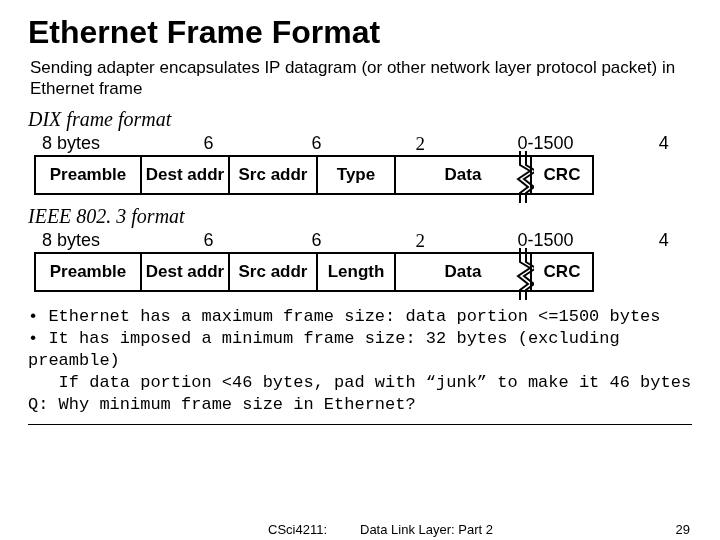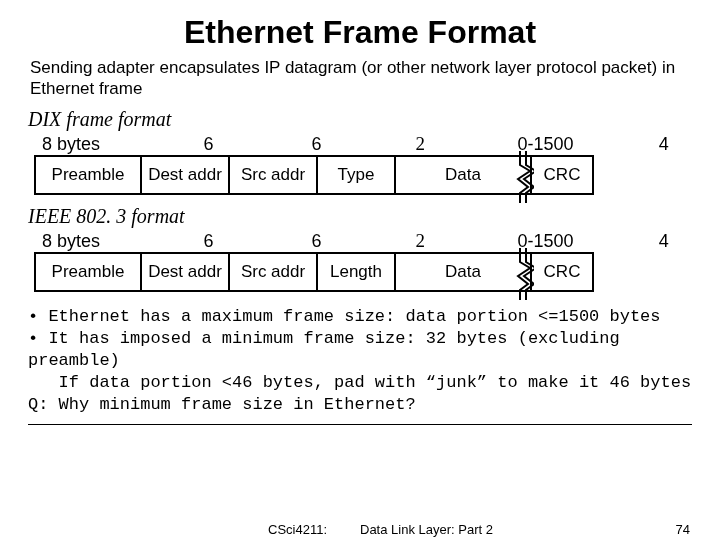--- a/index.html
+++ b/index.html
@@ -12,21 +12,20 @@
     color: #000;
     position: relative;
     box-sizing: border-box;
   }
   .slide {
     padding: 10px 28px 0 28px;
   }
   .title {
     font-family: 'Comic Sans MS', cursive, sans-serif;
     font-size: 32px;
-    text-align: center;
     margin: 4px 0 6px 0;
     font-weight: bold;
   }
   .intro {
     font-family: 'Comic Sans MS', cursive, sans-serif;
     font-size: 17px;
     line-height: 1.25;
     margin: 0 4px 8px 2px;
   }
   .subhead {
@@ -35,39 +34,40 @@
     margin: 4px 0 2px 0;
     font-style: italic;
   }
   .frame-wrap {
     margin-left: 6px;
   }
   .sizes {
     display: flex;
     font-family: 'Comic Sans MS', cursive, sans-serif;
     font-size: 18px;
-    align-items: flex-end;
+    align-items: center;
     gap: 28px;
   }
   .sizes > div { text-align: center; }
   .boxes {
     display: flex;
     align-items: stretch;
     height: 40px;
   }
   .box {
     border: 2px solid #000;
     display: flex;
     align-items: center;
     justify-content: center;
     font-family: 'Comic Sans MS', cursive, sans-serif;
     font-size: 17px;
     line-height: 1.0;
     text-align: center;
     box-sizing: border-box;
+    font-weight: bold;
   }
   .box + .box { border-left: none; }
   .c-preamble { width: 108px; }
   .c-dest { width: 88px; }
   .c-src { width: 88px; }
   .c-type { width: 78px; }
   .c-data { width: 136px; position: relative; }
   .c-crc { width: 62px; }
   .timesish { font-family: 'Times New Roman', serif; font-size: 19px; }
   .zigzag {
@@ -167,14 +167,14 @@
     <div class="li">&nbsp;&nbsp;&nbsp;If data portion &lt;46 bytes, pad with “junk” to make it 46 bytes</div>
     <div class="li">Q: Why minimum frame size in Ethernet?</div>
   </div>
 </div>
 
 <div class="hr"></div>
 
 <div class="footer">
   <span class="ctr">CSci4211:</span>
   <span class="ctr2">Data Link Layer: Part 2</span>
-  <span class="pg">74</span>
+  <span class="pg">29</span>
 </div>
 
 </body></html>

